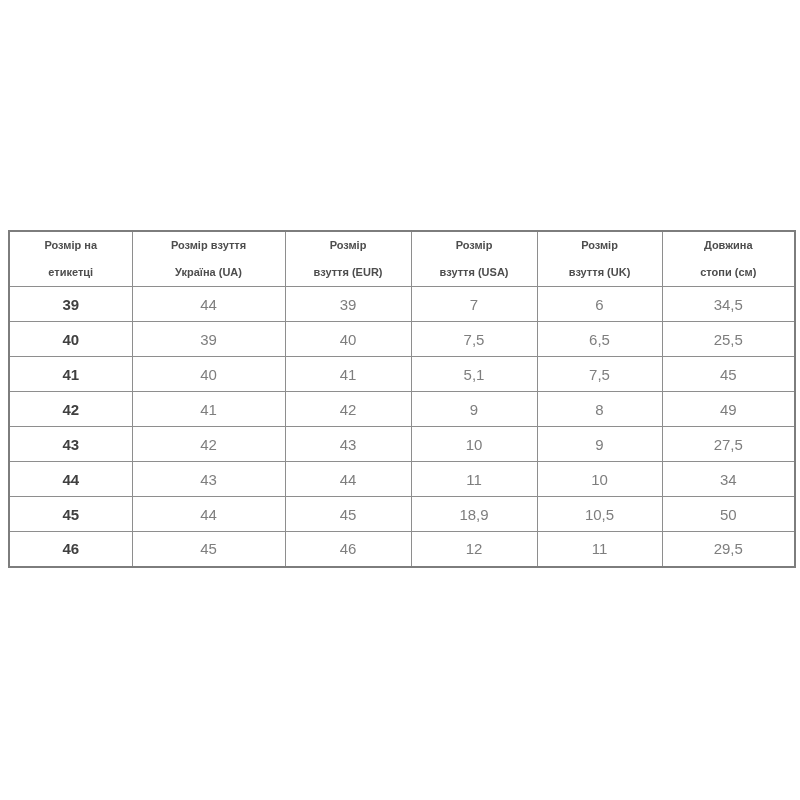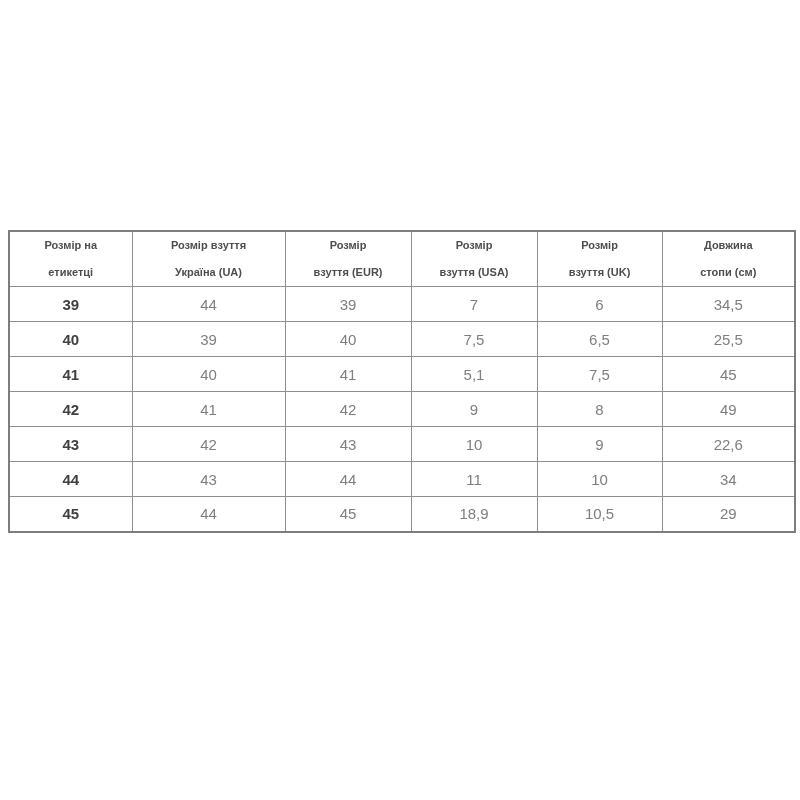--- a/index.html
+++ b/index.html
@@ -120,33 +120,41 @@
         <td>9</td>
         <td>8</td>
         <td>49</td>
       </tr>
       <tr>
         <td class="label-col">43</td>
         <td>42</td>
         <td>43</td>
         <td>10</td>
         <td>9</td>
-        <td>22,6</td>
+        <td>27,5</td>
       </tr>
       <tr>
         <td class="label-col">44</td>
         <td>43</td>
         <td>44</td>
         <td>11</td>
         <td>10</td>
         <td>34</td>
       </tr>
       <tr>
         <td class="label-col">45</td>
         <td>44</td>
         <td>45</td>
         <td>18,9</td>
         <td>10,5</td>
-        <td>29</td>
+        <td>50</td>
+      </tr>
+      <tr>
+        <td class="label-col">46</td>
+        <td>45</td>
+        <td>46</td>
+        <td>12</td>
+        <td>11</td>
+        <td>29,5</td>
       </tr>
     </tbody>
   </table>
 </div>
 
 </body></html>

